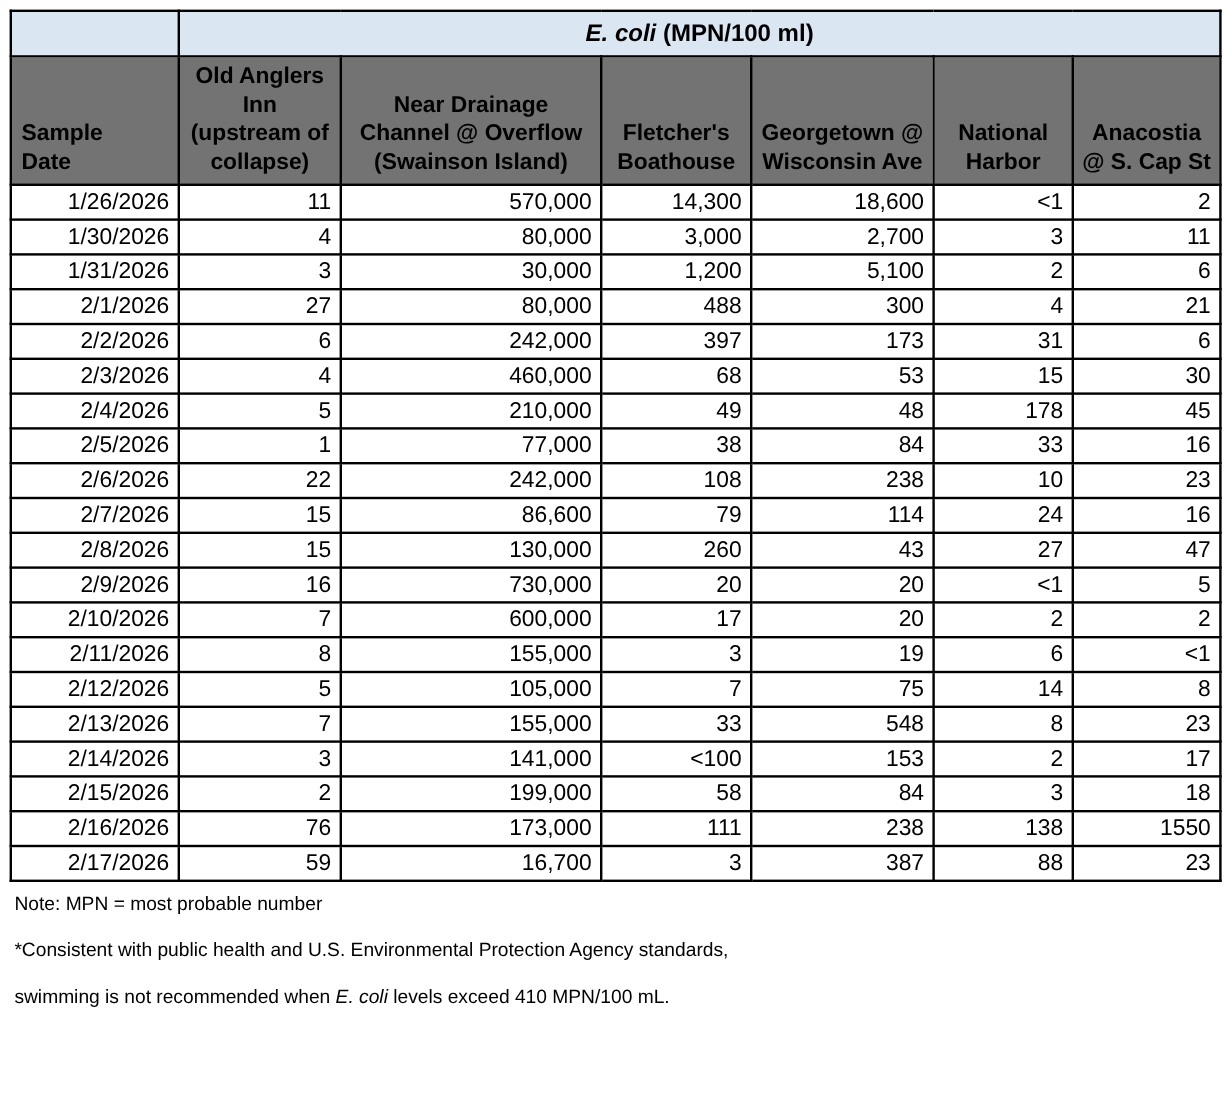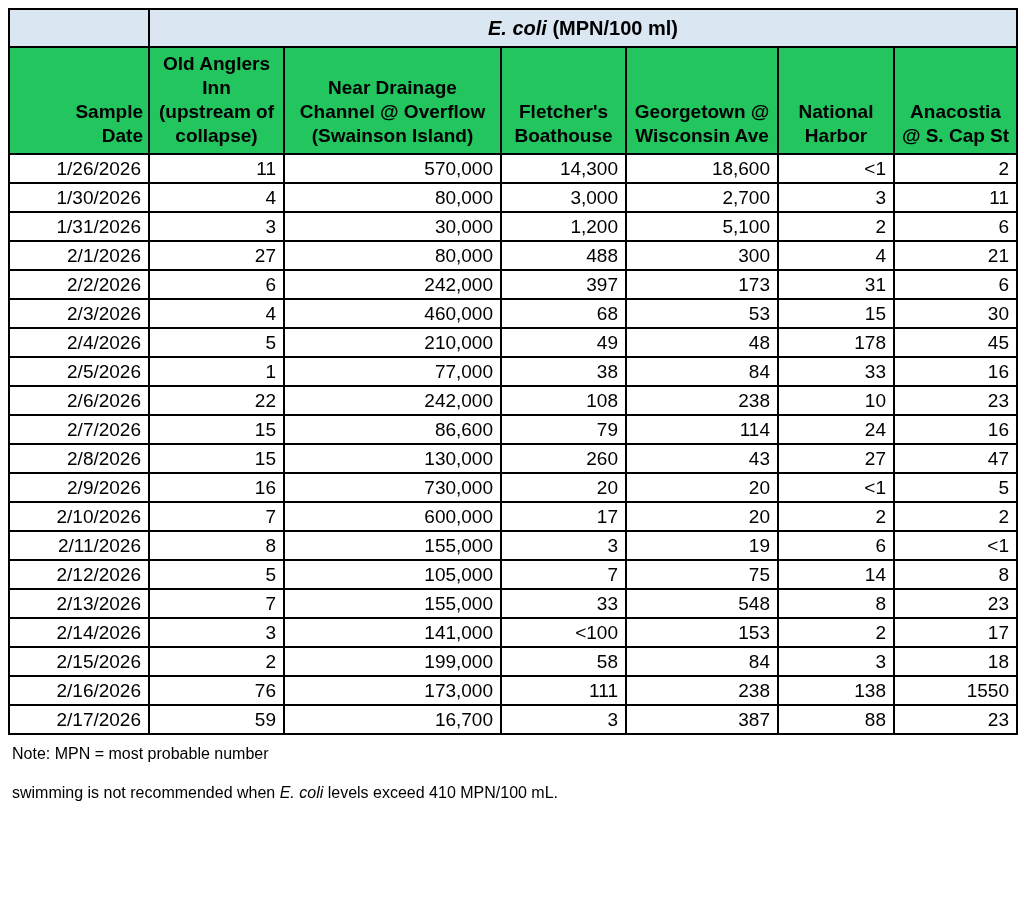--- a/index.html
+++ b/index.html
@@ -34,31 +34,31 @@
     font-size: 20px;
     font-weight: bold;
     padding: 2px 4px;
     margin-left: 43px;
   }
   th.corner {
     background: #dbe6f3;
   }
   tr.colheads th {
     height: 94px;
-    background: #22c55e;
+    background: #737373;
     vertical-align: bottom;
     font-size: 19px;
     font-weight: bold;
     line-height: 24px;
     padding: 4px 5px 5px 5px;
     text-align: center;
     white-space: pre-line;
   }
   tr.colheads th.first {
-    text-align: right;
+    text-align: left;
     padding-left: 8px;
   }
   tbody td {
     height: 29px;
     font-size: 19px;
     text-align: right;
     vertical-align: middle;
     padding: 0 7px 0 4px;
     white-space: nowrap;
   }
@@ -283,16 +283,17 @@
           <td>3</td>
           <td>387</td>
           <td>88</td>
           <td>23</td>
         </tr>
       </tbody>
   </table>
 
   <div class="notes">
     <p>Note: MPN = most probable number</p>
+    <p>*Consistent with public health and U.S. Environmental Protection Agency standards,</p>
     <p><span>swimming is not recommended when </span><span class="italic">E. coli</span><span> levels exceed 410 MPN/100 mL.</span></p>
   </div>
 
 </div>
 
 </body></html>

